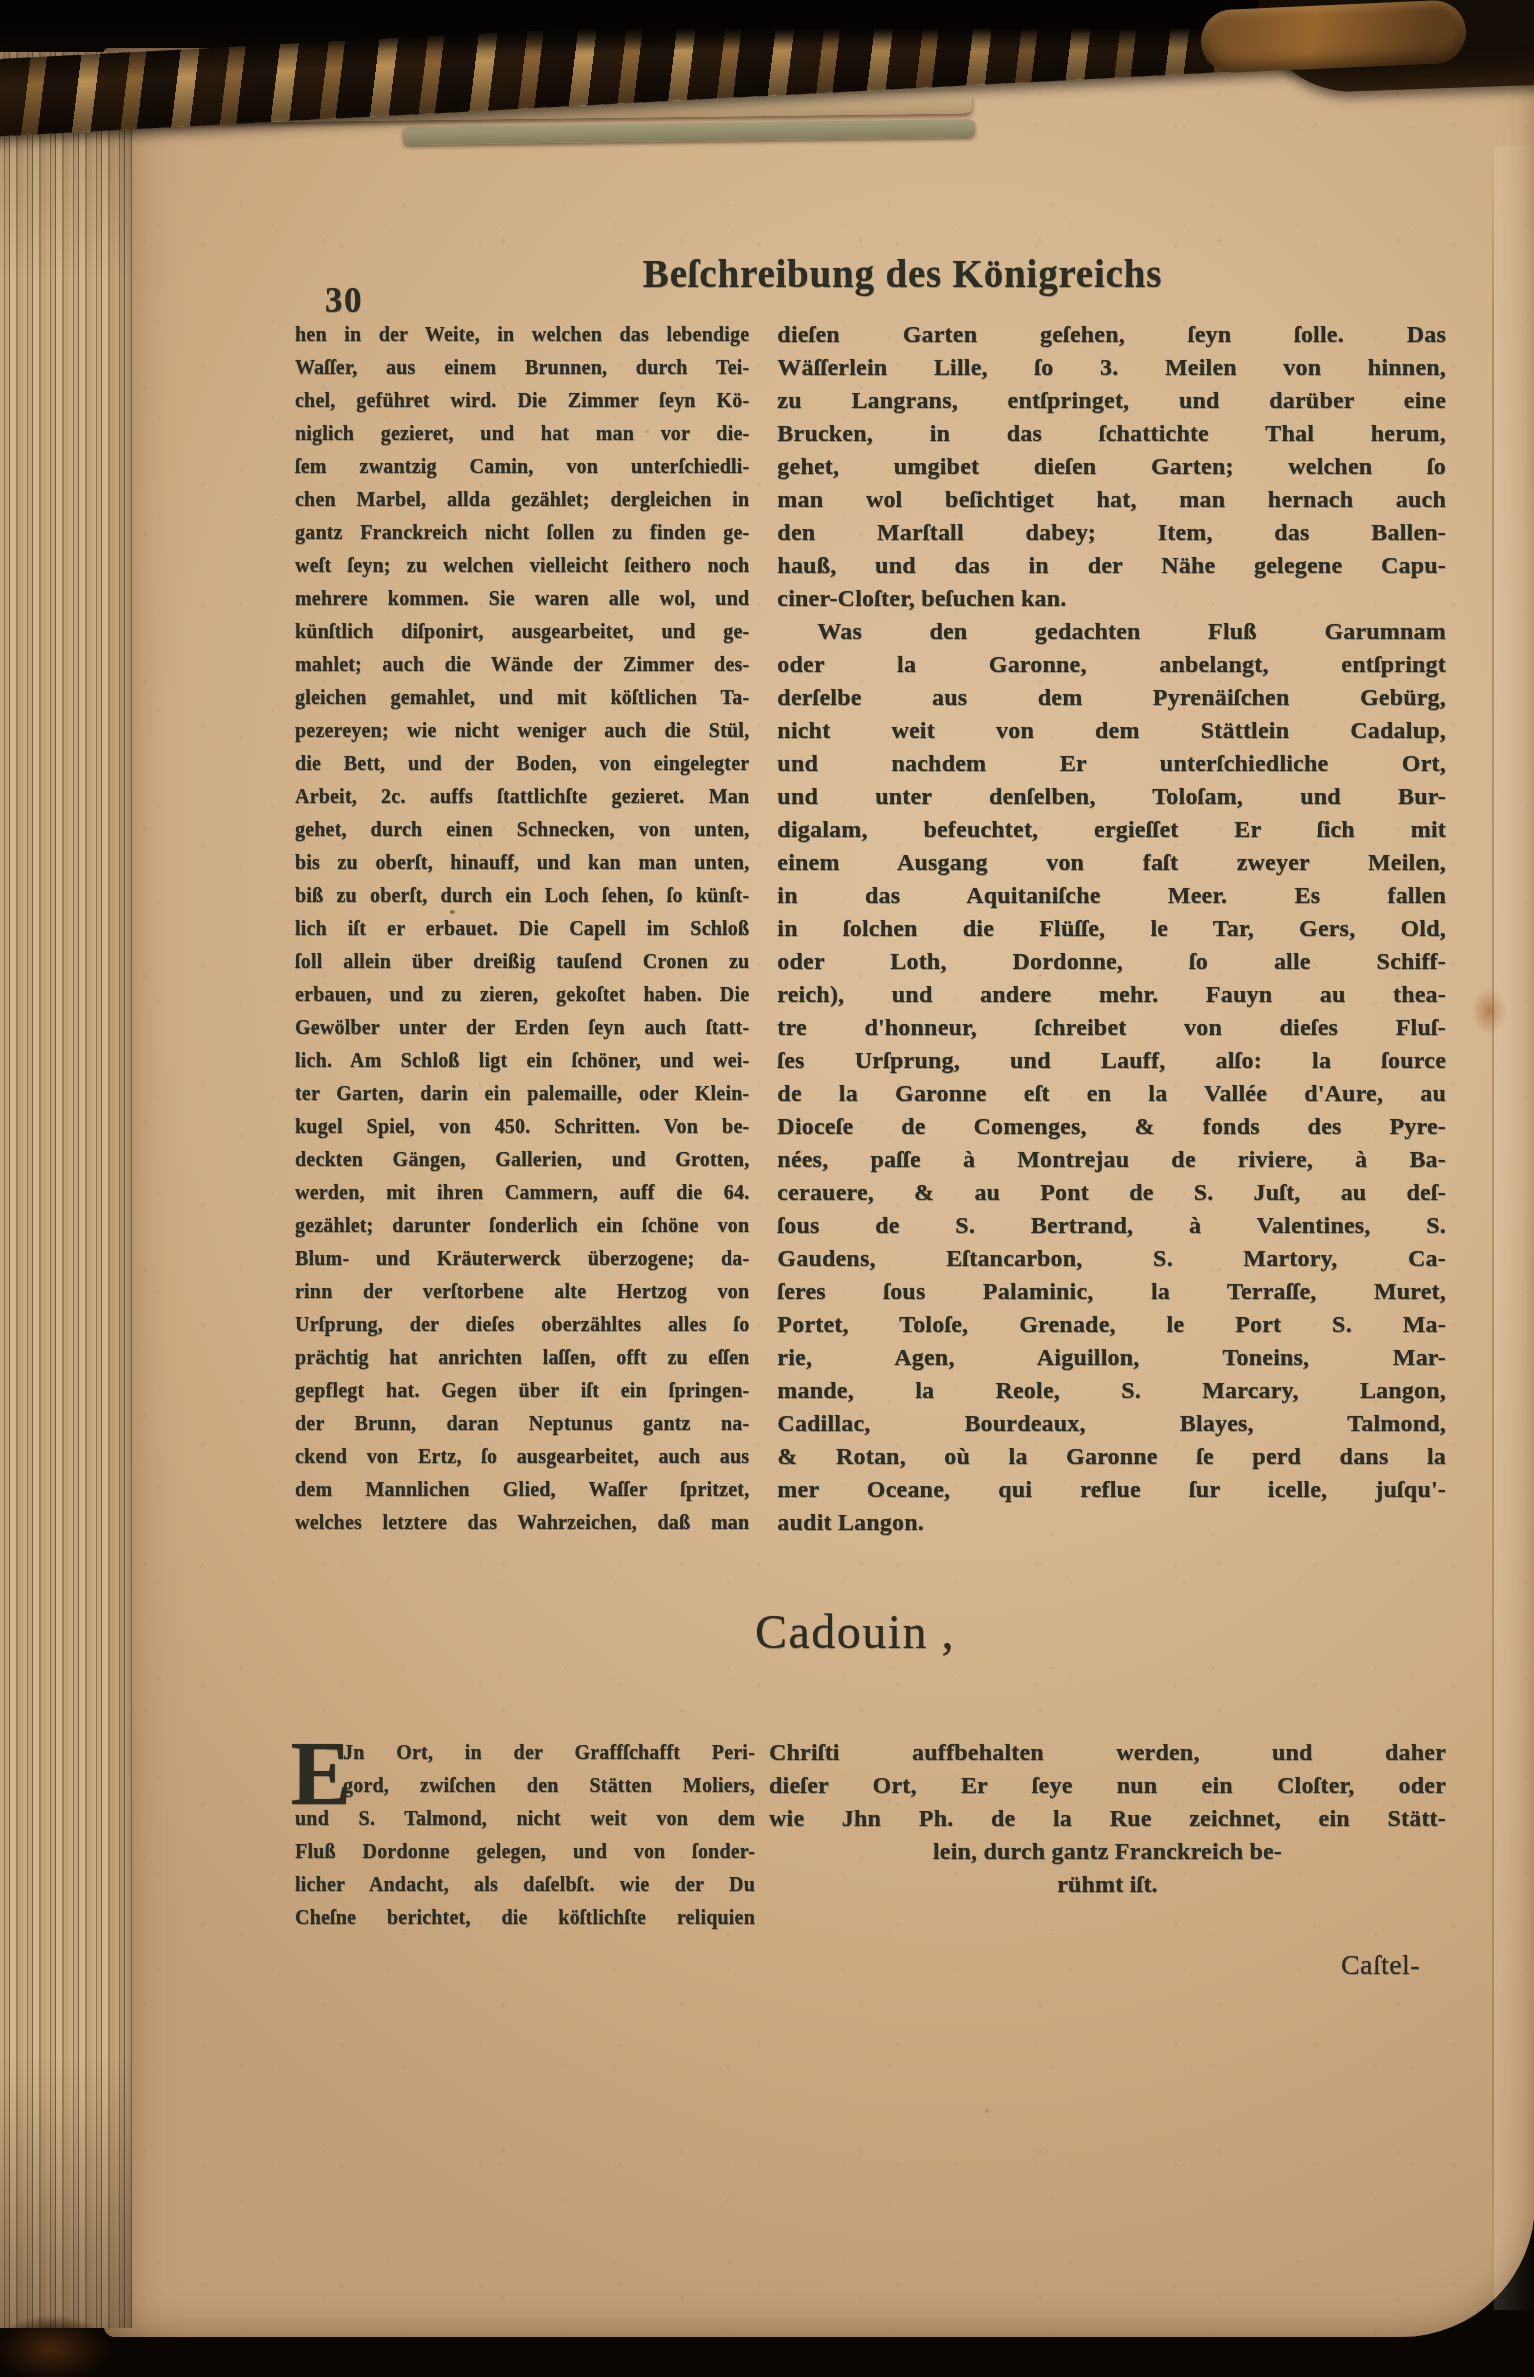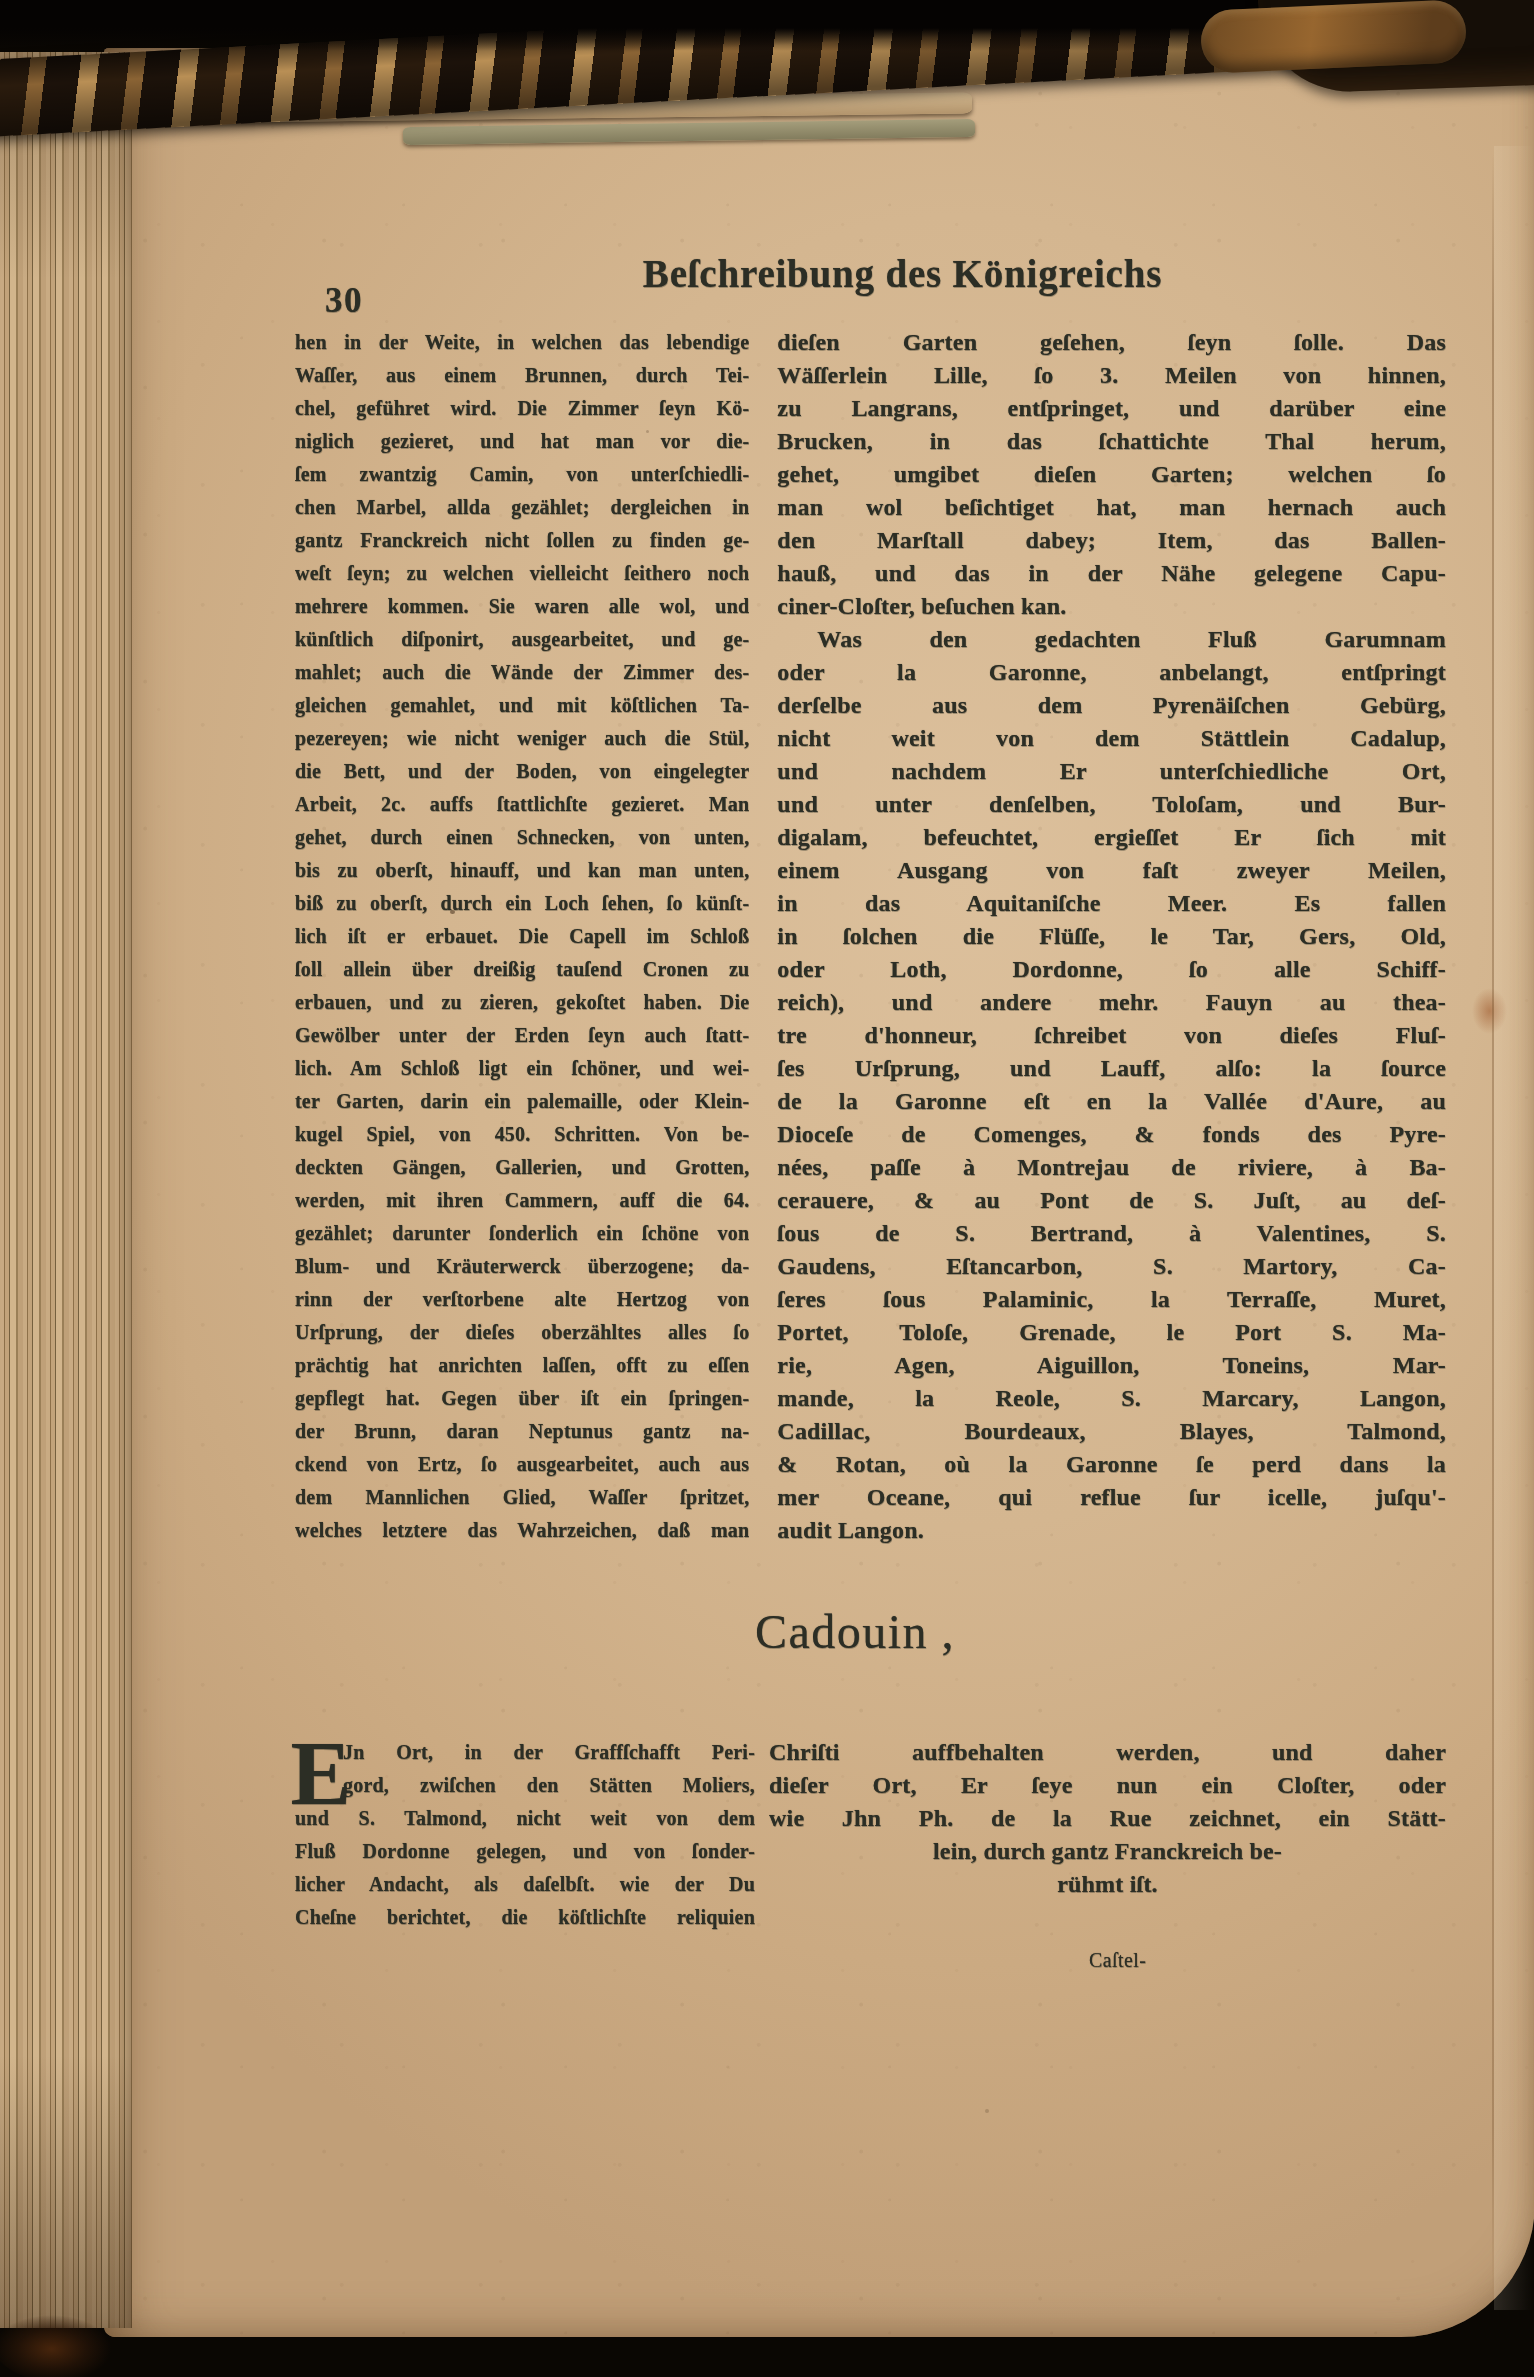--- a/index.html
+++ b/index.html
@@ -102,39 +102,39 @@
   .speck.s2{left:985px;top:2109px;width:3.8px;height:3.8px;opacity:.4;}
   .speck.s3{left:646px;top:430px;width:3.1px;height:3.1px;opacity:.45;}
 
   
   .ink{color:#2c2e25;text-shadow:0 0 0.9px rgba(44,46,37,.65),0.5px 0.6px 0.5px rgba(44,46,37,.3);}
   .pageno{position:absolute;left:325px;top:281px;z-index:10;font-size:35px;font-weight:700;letter-spacing:1.5px;}
   .running-title{
     position:absolute;left:295px;top:251px;width:1151px;z-index:10;text-align:center;
     transform:translateX(32px);font-size:39px;font-weight:700;letter-spacing:0.8px;
   }
-  .cols{position:absolute;left:295px;top:326px;width:1151px;z-index:10;display:flex;gap:28px;}
+  .cols{position:absolute;left:295px;top:318px;width:1151px;z-index:10;display:flex;gap:28px;}
   .sec-cols{position:absolute;left:295px;top:1736px;width:1151px;z-index:10;display:flex;gap:14px;}
   .col-left{width:460px;position:relative;}
   .col-right{width:677px;position:relative;}
   .tline{height:33px;line-height:33px;font-weight:700;letter-spacing:0.2px;
          text-align:justify;text-align-last:justify;overflow:hidden;}
   .col-left .tline{font-size:20px;}
   .col-right .tline{font-size:24px;}
   .tline.parend{text-align-last:left;}
   .tline.center{text-align-last:center;}
   .tline.indent{text-indent:40px;}
   .tline.dcpad{margin-left:48px;}
   .dropcap{position:absolute;left:-4.6px;top:-7.7px;font-size:91px;line-height:1;font-weight:700;}
   .sec-heading{
     position:absolute;left:295px;top:1604px;width:1120px;z-index:10;text-align:center;
     font-size:48px;font-weight:400;letter-spacing:1.5px;
   }
-  .catchword{position:absolute;left:1089px;top:1949px;width:367px;z-index:10;
-    font-size:20px;font-weight:400;letter-spacing:0.4px;}
+  .catchword{position:absolute;left:1053px;top:1949px;width:367px;z-index:10;
+    text-align:right;font-size:28px;font-weight:400;letter-spacing:0.4px;}
 </style>
 </head>
 <body>
 
 <div class="paper"></div>
 <div class="stack"></div>
 <div class="edge-strip-a"></div>
 <div class="edge-strip-b"></div>
 <div class="headband"></div>
 <div class="binding-topbar"></div>

